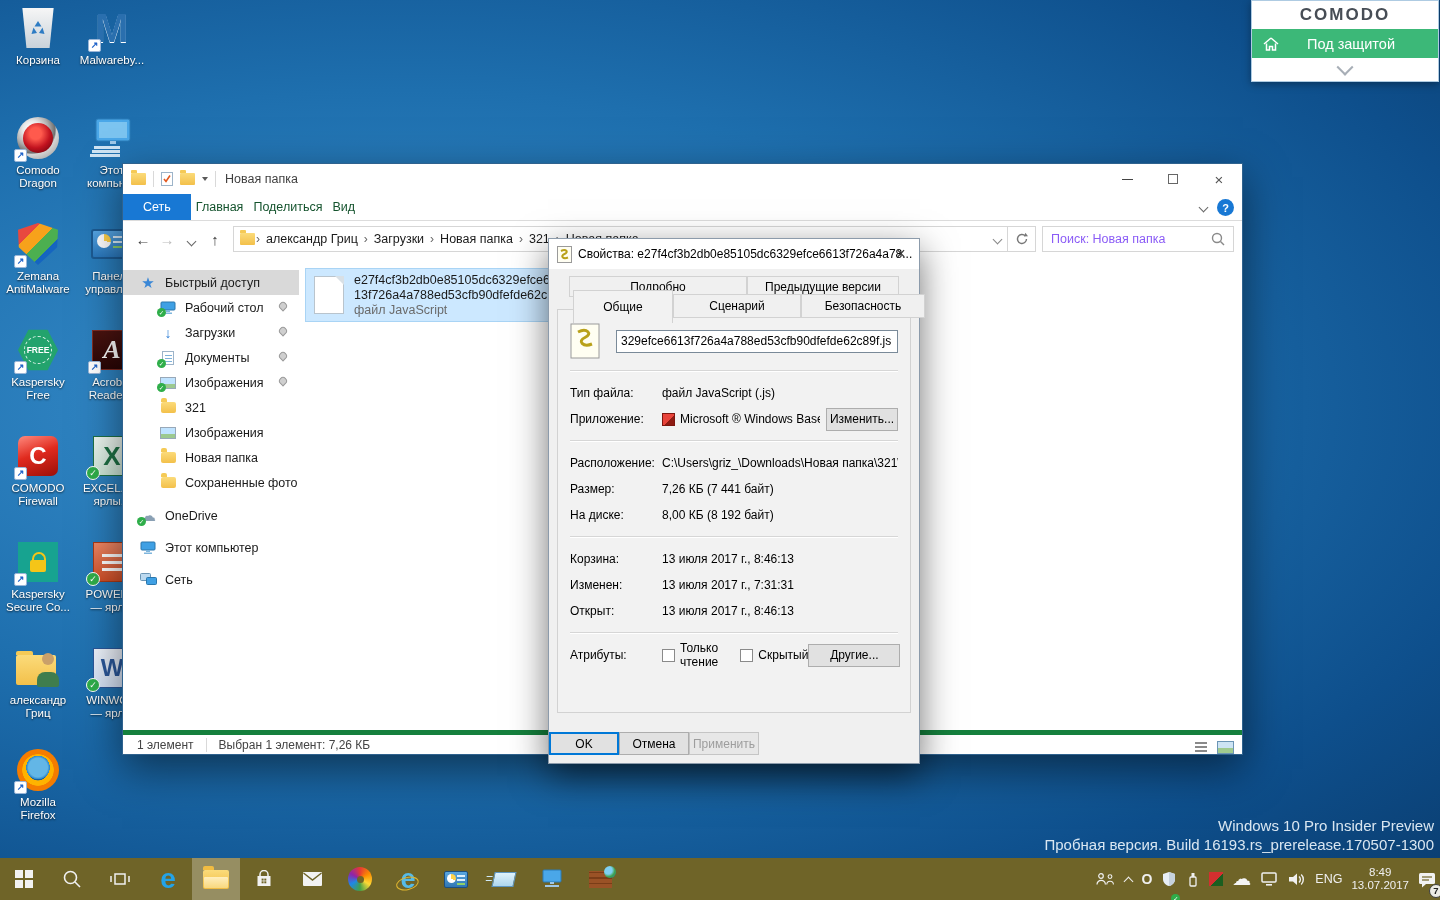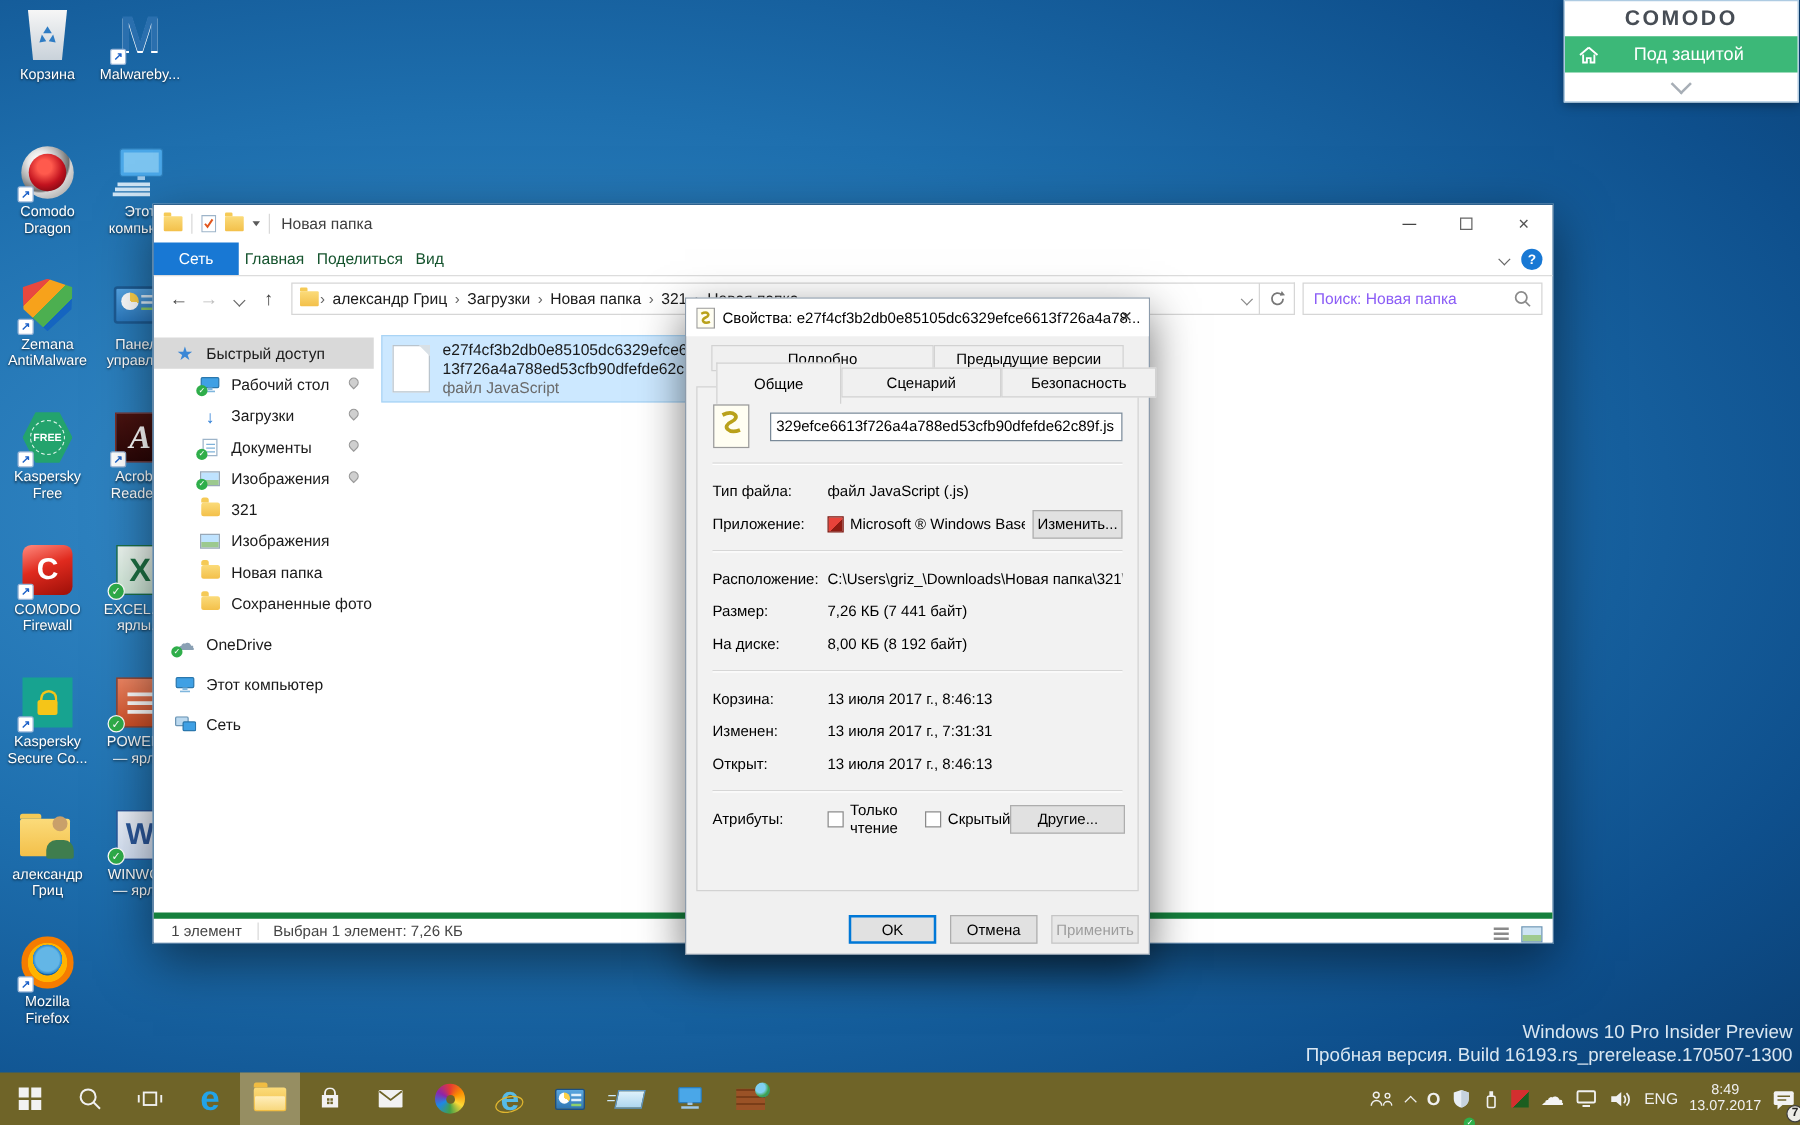--- a/index.html
+++ b/index.html
@@ -122,21 +122,21 @@
   .dsep{height:2px;border-top:1px solid #d6d6d6;border-bottom:1px solid #fff;margin:8px 0}
   .frow{display:flex;align-items:center;height:26px}
   .fl{width:92px;flex:none}
   .fv{flex:1;white-space:nowrap;overflow:hidden}
   .appcube{width:13px;height:13px;background:linear-gradient(135deg,#e8433a 0 55%,#8e1b12 55%);border:1px solid #7e160e;margin-right:5px;flex:none}
   .btn{height:23px;background:#e1e1e1;border:1px solid #adadad;display:flex;align-items:center;justify-content:center;font-size:12px;color:#000}
   .btn.sm{width:72px;margin-left:6px;flex:none}
   .btn.md{width:92px;margin-left:auto;flex:none}
   .cb{width:13px;height:13px;border:1px solid #8a8a8a;background:#fff;margin-right:5px;flex:none}
   .cbl{margin-right:22px}
-  .d-foot{position:absolute;left:0;right:8px;bottom:8px;display:flex;justify-content:flex-end;gap:11px}
+  .d-foot{position:absolute;left:0;right:20px;bottom:8px;display:flex;justify-content:flex-start;gap:0}
   .btn.w70{width:70px}
   .btn.ok{border:2px solid #0078d7}
   .btn.dis{color:#9d9d9d;border-color:#c5c5c5;background:#e7e7e7}
 
   
   .wmark{position:absolute;right:6px;bottom:46px;text-align:right;color:rgba(236,244,251,.92);font-size:15px;line-height:19px;z-index:2}
 
   
   .tbar{position:absolute;left:0;bottom:0;width:1440px;height:42px;background:#6f6428;display:flex;align-items:center;z-index:50}
   .tbtn{width:48px;height:42px;display:flex;align-items:center;justify-content:center;flex:none}

